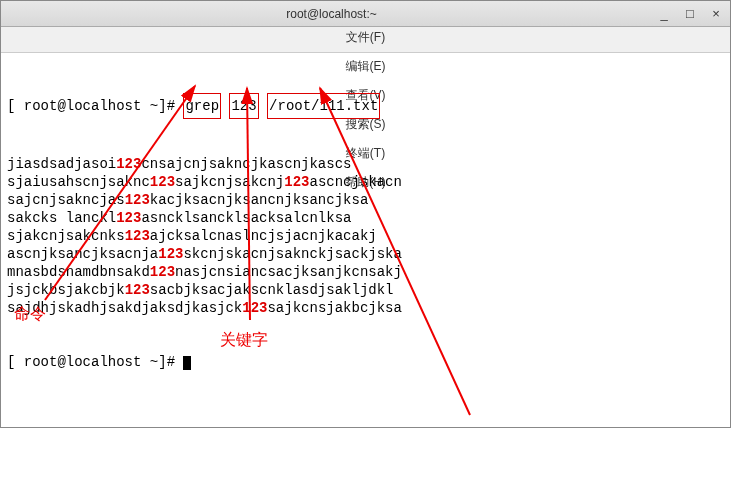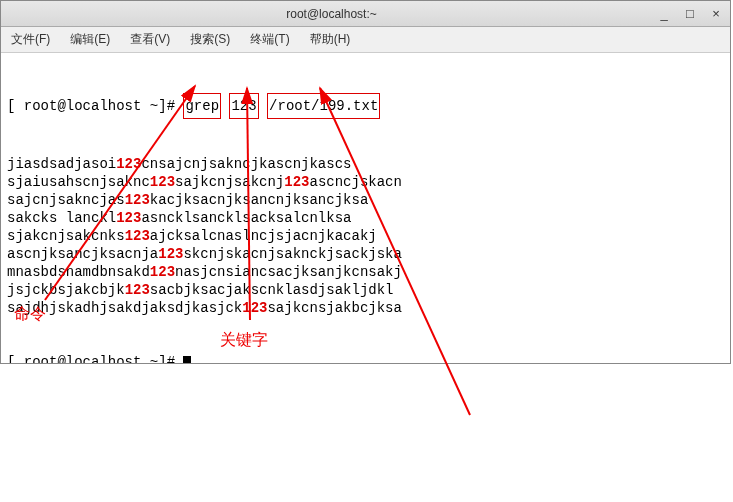--- a/index.html
+++ b/index.html
@@ -8,21 +8,21 @@
       font-size: 12px;
       background: #fff;
       width: 733px;
       height: 502px;
       position: relative;
       overflow: hidden;
     }
     .window {
       border: 1px solid #888;
       width: 731px;
-      height: 364px;
+      height: 428px;
       background: #fff;
     }
     .titlebar {
       height: 26px;
       background: linear-gradient(#e8e8e8, #d8d8d8);
       display: flex;
       align-items: center;
       padding: 0 6px;
       border-bottom: 1px solid #aaa;
     }
@@ -46,20 +46,21 @@
     .menubar {
       height: 26px;
       background: #f0f0f0;
       border-bottom: 1px solid #ccc;
       display: flex;
       align-items: center;
       padding: 0 4px;
       gap: 8px;
       font-size: 12px;
       color: #333;
+      flex-direction: column;
     }
     .menubar span {
       padding: 2px 6px;
       cursor: default;
     }
     .terminal {
       padding: 4px 6px;
       font-family: "Courier New", monospace;
       font-size: 14px;
       line-height: 18px;
@@ -123,21 +124,21 @@
   <div class="menubar">
     <span>文件(F)</span>
     <span>编辑(E)</span>
     <span>查看(V)</span>
     <span>搜索(S)</span>
     <span>终端(T)</span>
     <span>帮助(H)</span>
   </div>
 
   <div class="terminal">
-    <div class="line"><span>[ root@localhost ~]# </span><span class="box">grep</span><span> </span><span class="box">123</span><span> </span><span class="box">/root/199.txt</span></div>
+    <div class="line"><span>[ root@localhost ~]# </span><span class="box">grep</span><span> </span><span class="box">123</span><span> </span><span class="box">/root/111.txt</span></div>
     <div id="output-lines"><div class="line">jiasdsadjasoi<span class="hl">123</span>cnsajcnjsakncjkascnjkascs</div><div class="line">sjaiusahscnjsaknc<span class="hl">123</span>sajkcnjsakcnj<span class="hl">123</span>ascncjskacn</div><div class="line">sajcnjsakncjas<span class="hl">123</span>kacjksacnjksancnjksancjksa</div><div class="line">sakcks lanckl<span class="hl">123</span>asncklsancklsacksalcnlksa</div><div class="line">sjakcnjsakcnks<span class="hl">123</span>ajcksalcnaslncjsjacnjkacakj</div><div class="line">ascnjksancjksacnja<span class="hl">123</span>skcnjskacnjsaknckjsackjska</div><div class="line">mnasbdsnamdbnsakd<span class="hl">123</span>nasjcnsiancsacjksanjkcnsakj</div><div class="line">jsjckbsjakcbjk<span class="hl">123</span>sacbjksacjakscnklasdjsakljdkl</div><div class="line">sajdhjskadhjsakdjaksdjkasjck<span class="hl">123</span>sajkcnsjakbcjksa</div></div>
     <div class="line"><span>[ root@localhost ~]# </span><span class="cursor"></span></div>
   </div>
 </div>
 
 <div class="annotation-layer">
   <svg class="arrows">
     <defs>
       <marker id="ah" markerWidth="10" markerHeight="10" refX="8" refY="3" orient="auto">
         <path d="M0,0 L9,3 L0,6 Z" fill="#e00"></path>

